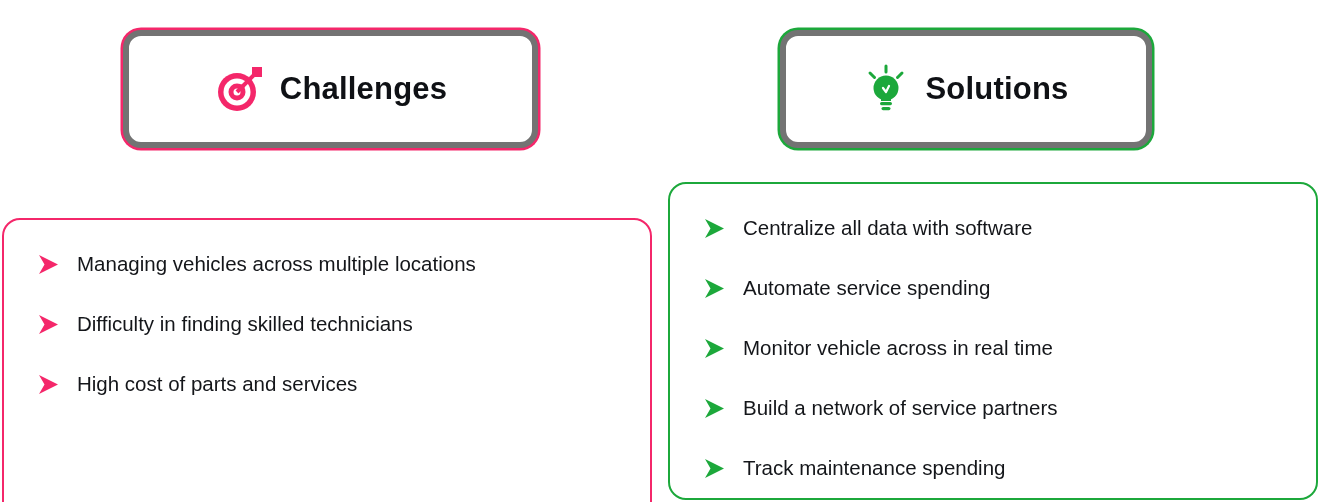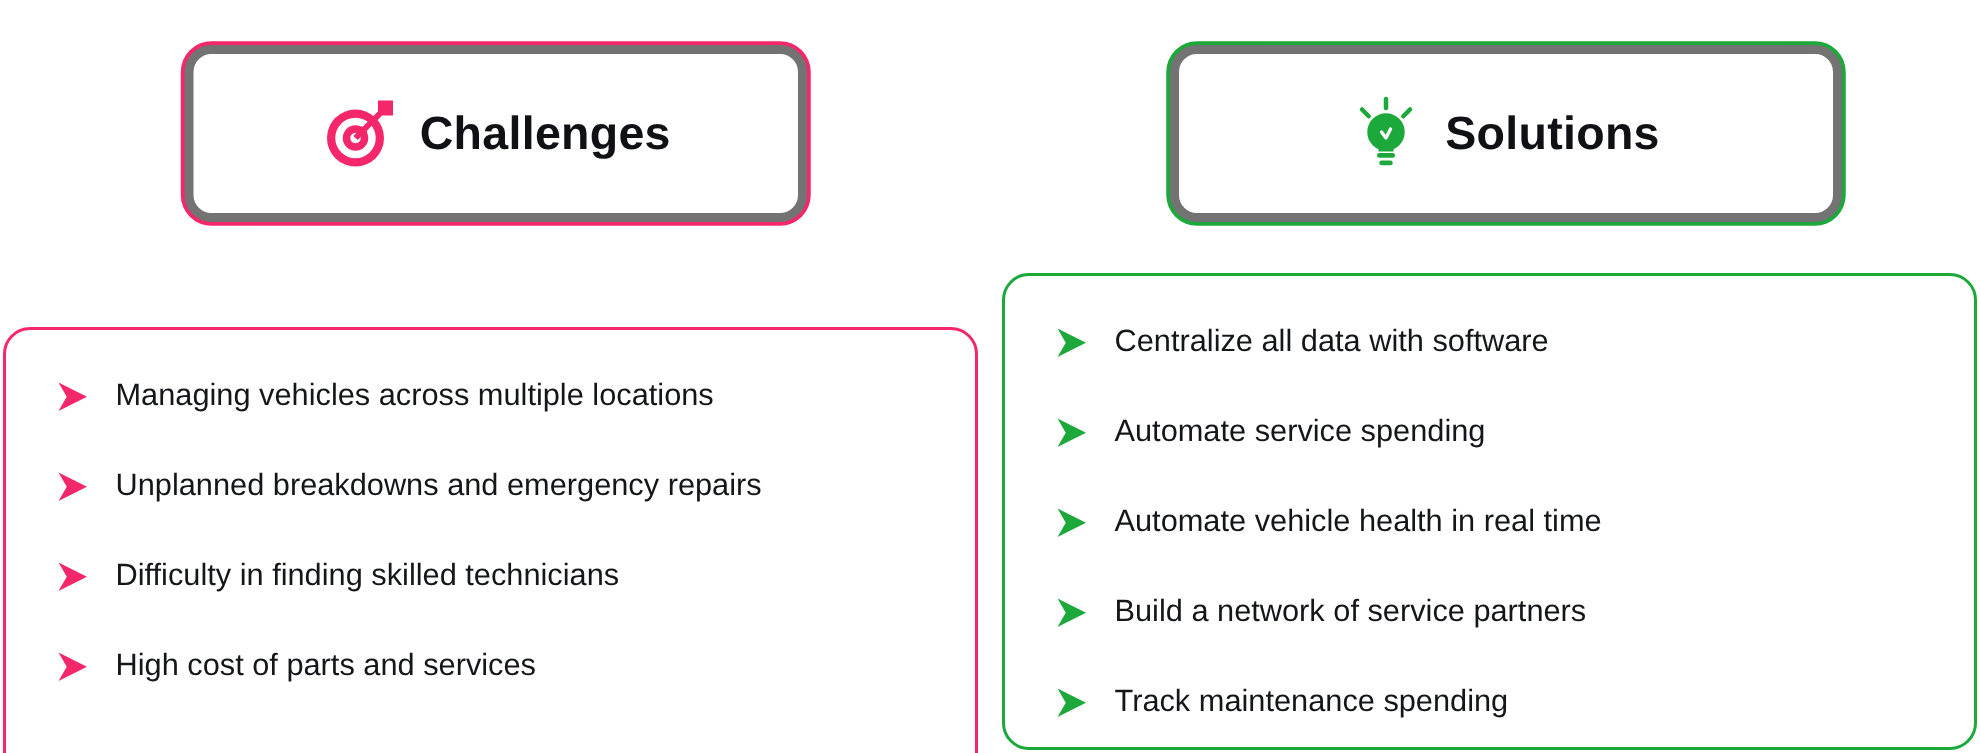--- a/index.html
+++ b/index.html
@@ -27,21 +27,21 @@
     justify-content: center;
     gap: 16px;
   }
   .header-card.challenges {
     left: 123px;
     width: 415px;
     box-shadow: 0 0 0 2.5px #f4276a;
   }
   .header-card.solutions {
     left: 780px;
-    width: 448px;
+    width: 372px;
     box-shadow: 0 0 0 2.5px #1ca83b;
     align-items: center;
   }
   .header-title {
     font-size: 31px;
     font-weight: 800;
     color: #0f1115;
     letter-spacing: 0.2px;
   }
 
@@ -114,26 +114,20 @@
     <div class="list-item">
       <svg class="bullet" viewBox="0 0 21 21">
           <polygon points="1,1 20,10.5 1,20 6.5,10.5" fill="#f4276a"></polygon>
         </svg>
       <span>Managing vehicles across multiple locations</span>
     </div>
     <div class="list-item">
       <svg class="bullet" viewBox="0 0 21 21">
           <polygon points="1,1 20,10.5 1,20 6.5,10.5" fill="#f4276a"></polygon>
         </svg>
-      <span>Unplanned breakdowns and emergency repairs</span>
-    </div>
-    <div class="list-item">
-      <svg class="bullet" viewBox="0 0 21 21">
-          <polygon points="1,1 20,10.5 1,20 6.5,10.5" fill="#f4276a"></polygon>
-        </svg>
       <span>Difficulty in finding skilled technicians</span>
     </div>
     <div class="list-item">
       <svg class="bullet" viewBox="0 0 21 21">
           <polygon points="1,1 20,10.5 1,20 6.5,10.5" fill="#f4276a"></polygon>
         </svg>
       <span>High cost of parts and services</span>
     </div>
   </div>
 
@@ -147,21 +141,21 @@
     <div class="list-item">
       <svg class="bullet" viewBox="0 0 21 21">
           <polygon points="1,1 20,10.5 1,20 6.5,10.5" fill="#1ca83b"></polygon>
         </svg>
       <span>Automate service spending</span>
     </div>
     <div class="list-item">
       <svg class="bullet" viewBox="0 0 21 21">
           <polygon points="1,1 20,10.5 1,20 6.5,10.5" fill="#1ca83b"></polygon>
         </svg>
-      <span>Automate vehicle health in real time</span>
+      <span>Monitor vehicle across in real time</span>
     </div>
     <div class="list-item">
       <svg class="bullet" viewBox="0 0 21 21">
           <polygon points="1,1 20,10.5 1,20 6.5,10.5" fill="#1ca83b"></polygon>
         </svg>
       <span>Build a network of service partners</span>
     </div>
     <div class="list-item">
       <svg class="bullet" viewBox="0 0 21 21">
           <polygon points="1,1 20,10.5 1,20 6.5,10.5" fill="#1ca83b"></polygon>

